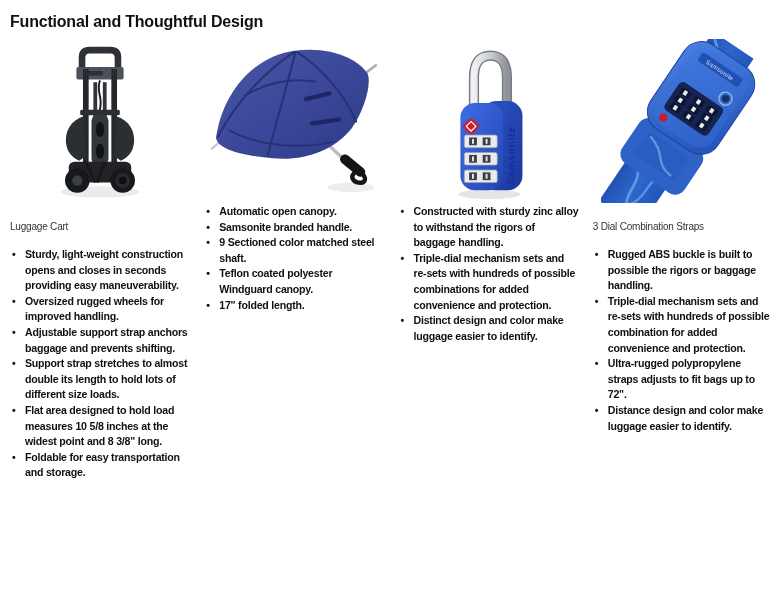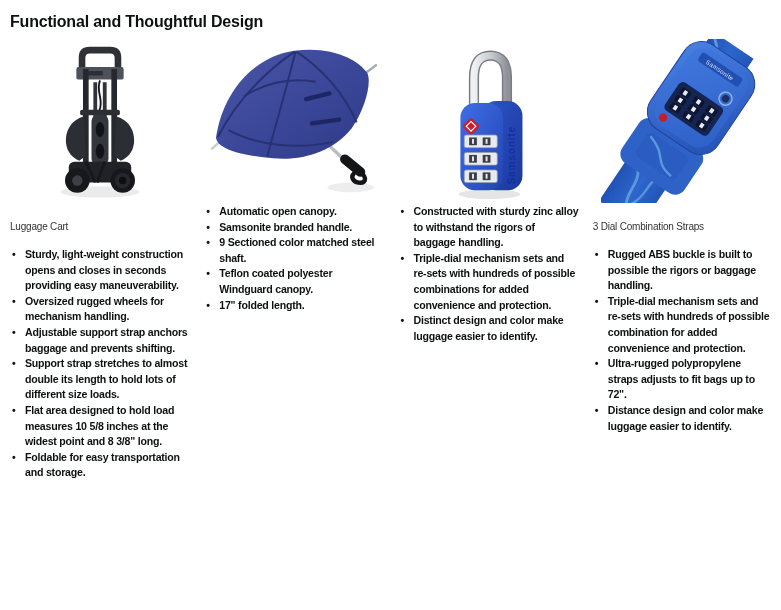--- a/index.html
+++ b/index.html
@@ -67,21 +67,21 @@
         <circle cx="31" cy="148" r="13" fill="#17181b"></circle>
         <circle cx="31" cy="148" r="5.5" fill="#3c4046"></circle>
         <circle cx="79" cy="148" r="13" fill="#17181b"></circle>
         <circle cx="79" cy="148" r="8" fill="#26282d"></circle>
         <circle cx="79" cy="148" r="4" fill="#0d0e10"></circle>
       </svg>
     </div>
     <h3 class="prod-title">Luggage Cart</h3>
     <ul class="features">
         <li>Sturdy, light-weight construction opens and closes in seconds providing easy maneuverability.</li>
-        <li>Oversized rugged wheels for mechanism handling.</li>
+        <li>Oversized rugged wheels for improved handling.</li>
         <li>Adjustable support strap anchors baggage and prevents shifting.</li>
         <li>Support strap stretches to almost double its length to hold lots of different size loads.</li>
         <li>Flat area designed to hold load measures 10 5/8 inches at the widest point and 8 3/8" long.</li>
         <li>Foldable for easy transportation and storage.</li>
       </ul>
   </section>
 
   <section class="col">
     <div class="figure">
       <svg width="170" height="160" viewBox="0 0 175 165" xmlns="http://www.w3.org/2000/svg">

